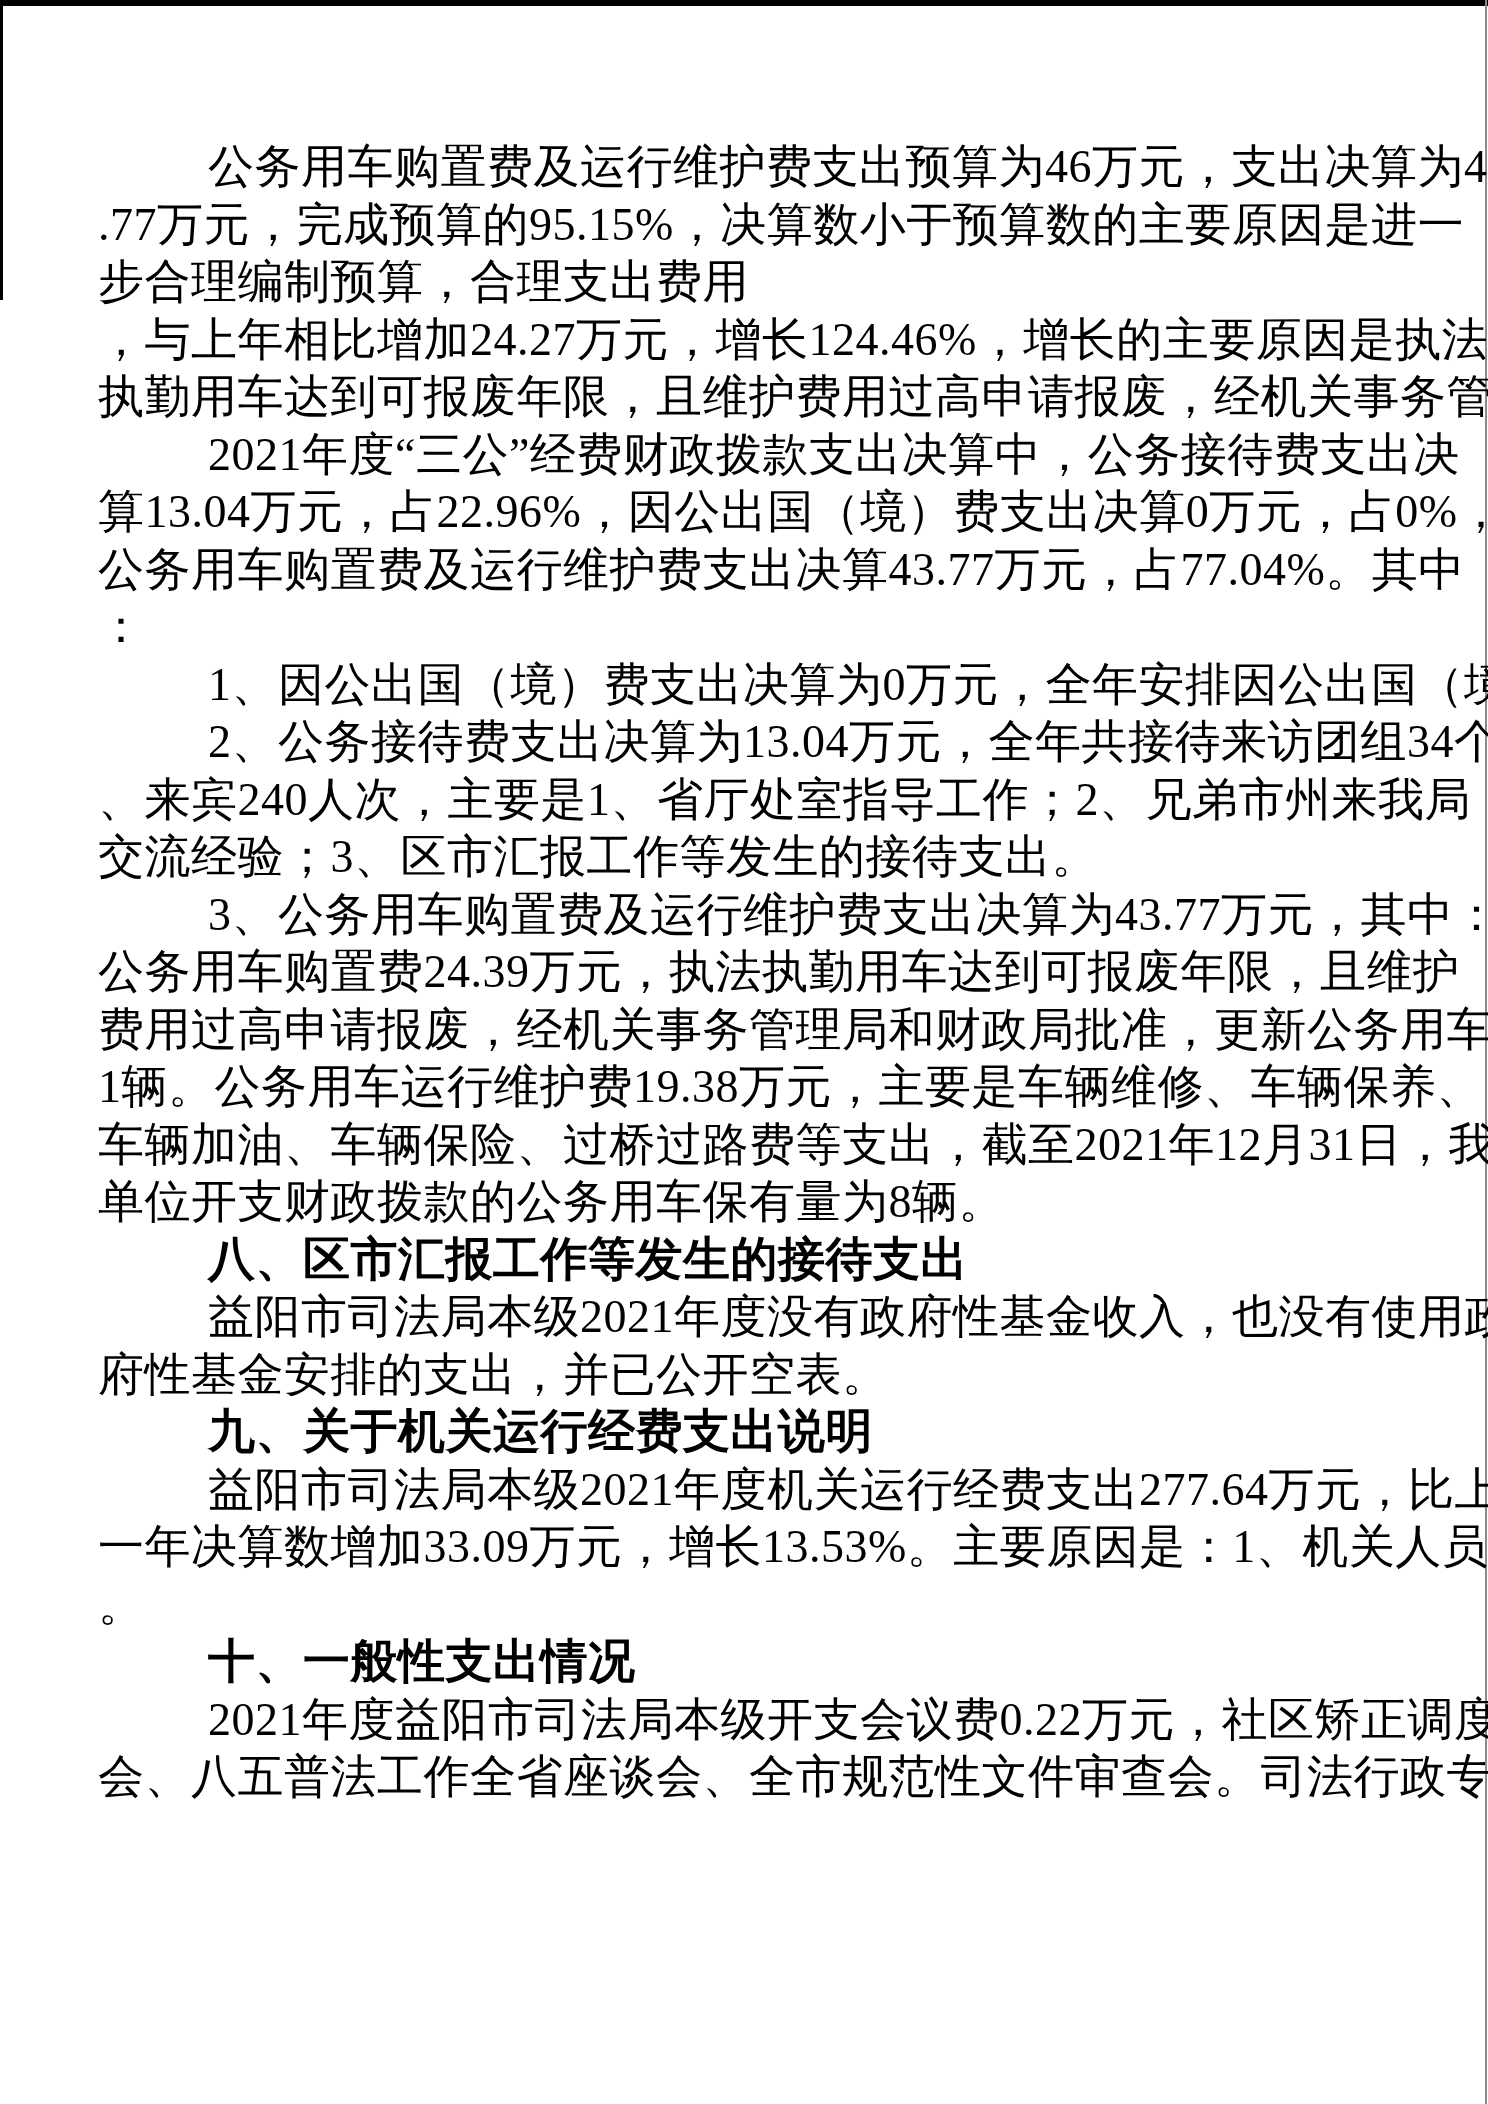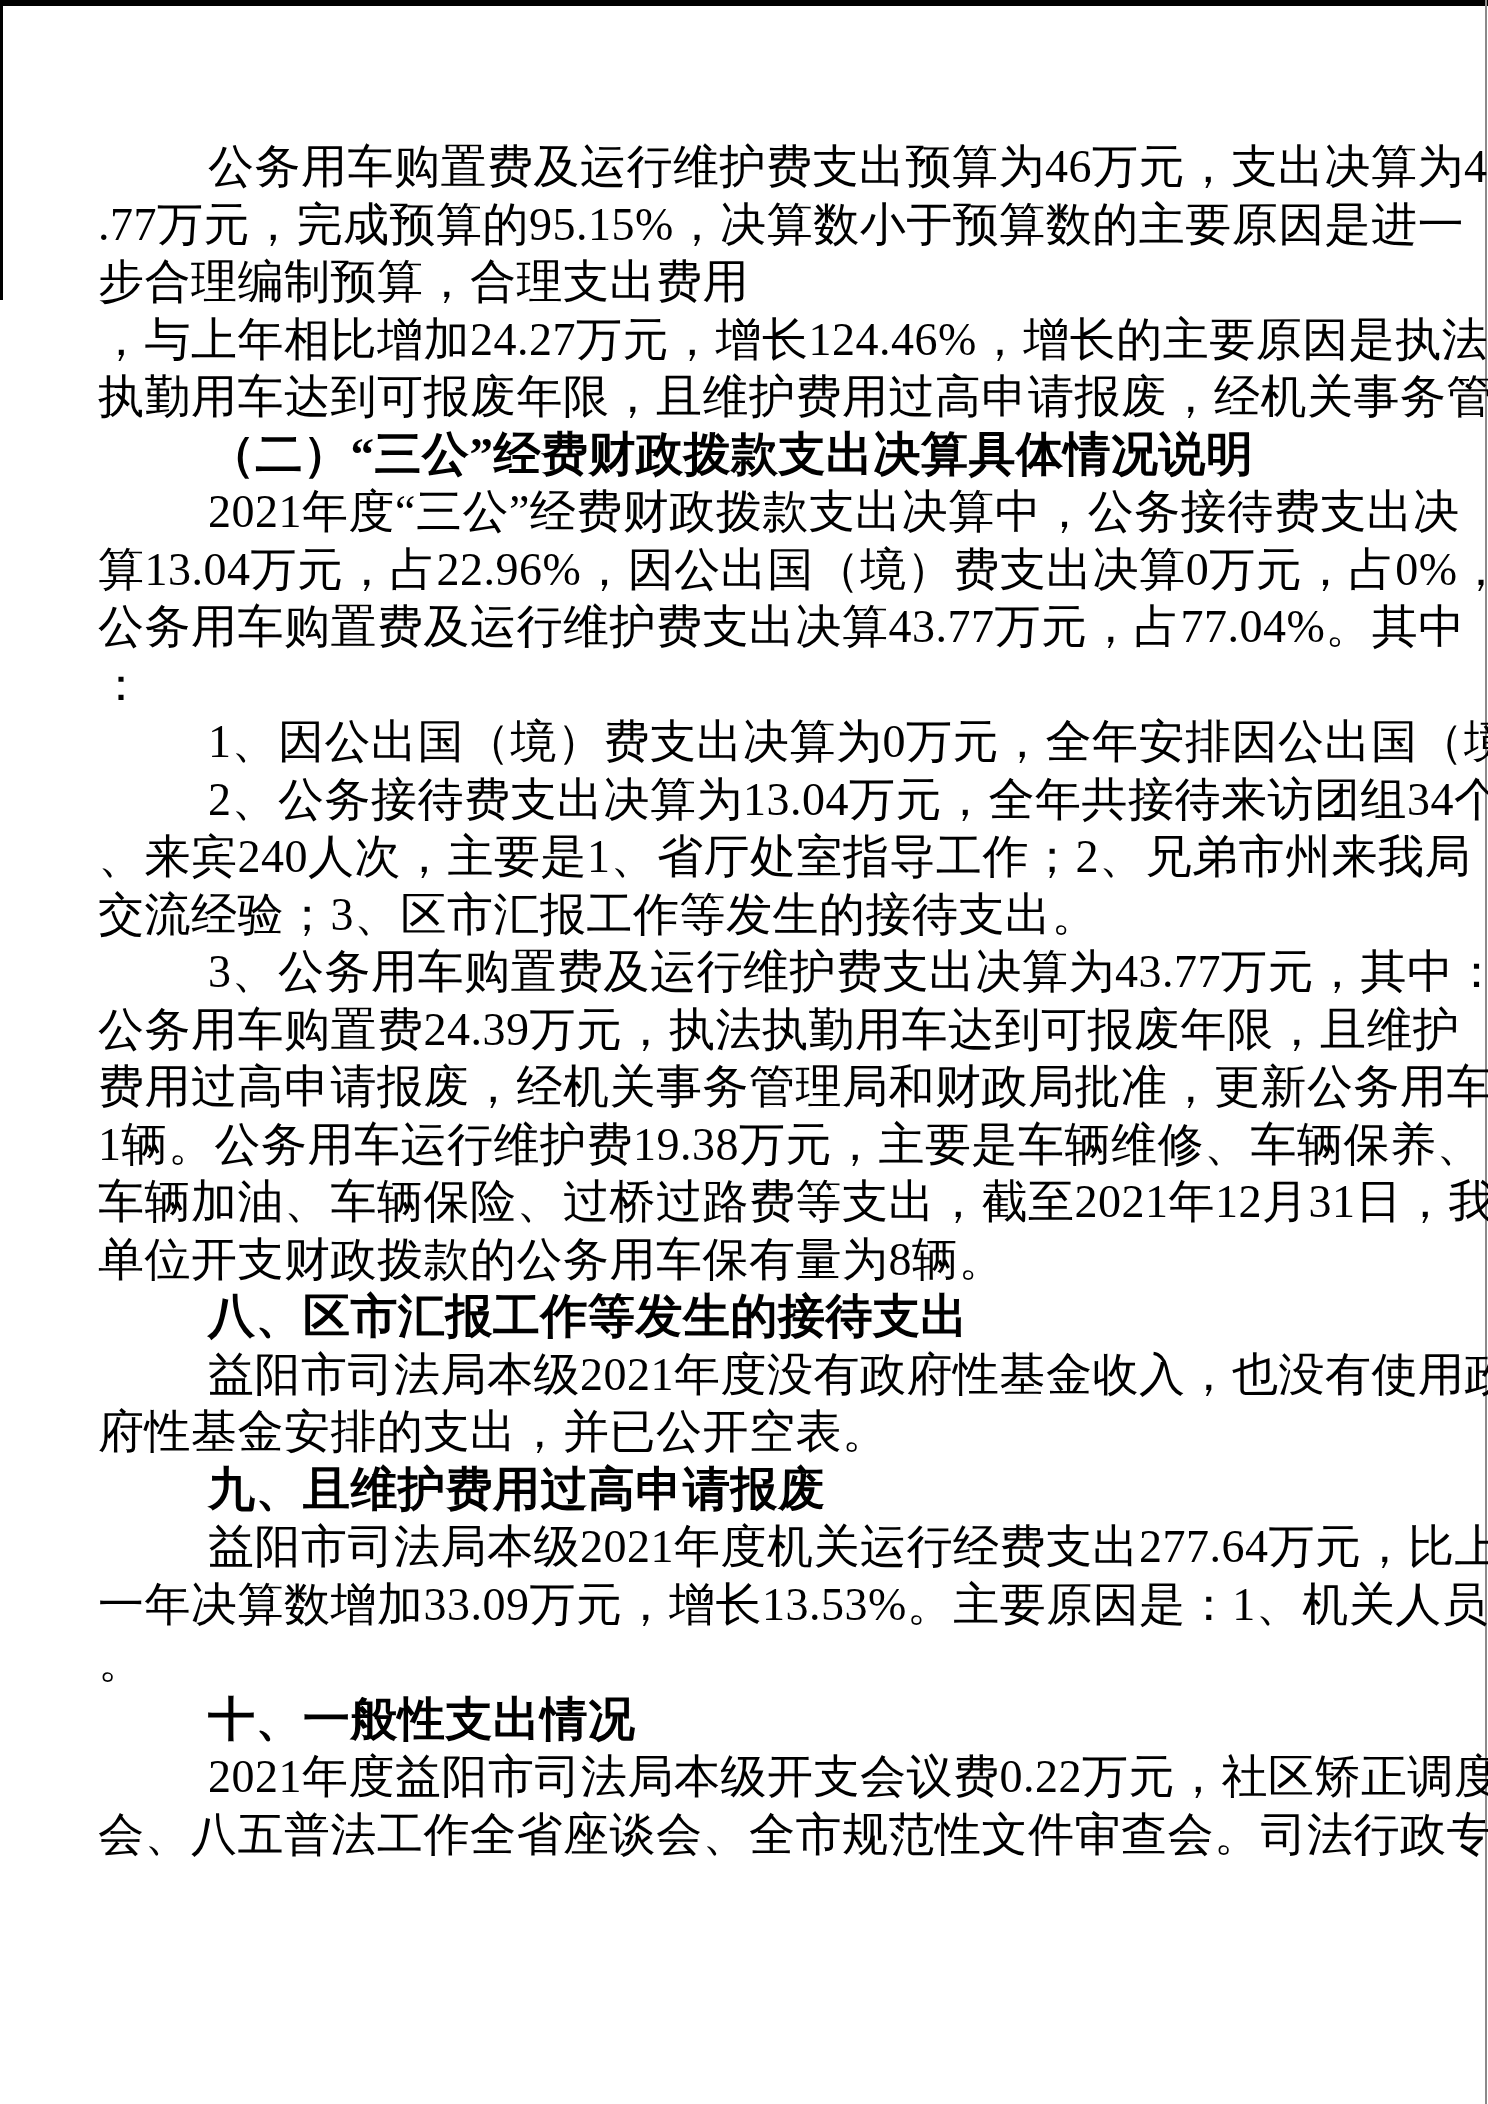--- a/index.html
+++ b/index.html
@@ -63,39 +63,38 @@
 <div class="page">
   <div class="edge-top"></div>
   <div class="edge-left"></div>
   <div class="edge-right"></div>
   <div class="doc-body">
       <div class="doc-line indent">公务用车购置费及运行维护费支出预算为46万元，支出决算为43</div>
       <div class="doc-line">.77万元，完成预算的95.15%，决算数小于预算数的主要原因是进一</div>
       <div class="doc-line">步合理编制预算，合理支出费用</div>
       <div class="doc-line">，与上年相比增加24.27万元，增长124.46%，增长的主要原因是执法</div>
       <div class="doc-line">执勤用车达到可报废年限，且维护费用过高申请报废，经机关事务管</div>
-      <div class="doc-line indent bold">（二）“三公”经费财政拨款支出决算具体情况说明</div>
       <div class="doc-line indent">2021年度“三公”经费财政拨款支出决算中，公务接待费支出决</div>
       <div class="doc-line">算13.04万元，占22.96%，因公出国（境）费支出决算0万元，占0%，</div>
       <div class="doc-line">公务用车购置费及运行维护费支出决算43.77万元，占77.04%。其中</div>
       <div class="doc-line">：</div>
       <div class="doc-line indent">1、因公出国（境）费支出决算为0万元，全年安排因公出国（境</div>
       <div class="doc-line indent">2、公务接待费支出决算为13.04万元，全年共接待来访团组34个</div>
       <div class="doc-line">、来宾240人次，主要是1、省厅处室指导工作；2、兄弟市州来我局</div>
       <div class="doc-line">交流经验；3、区市汇报工作等发生的接待支出。</div>
       <div class="doc-line indent">3、公务用车购置费及运行维护费支出决算为43.77万元，其中：</div>
       <div class="doc-line">公务用车购置费24.39万元，执法执勤用车达到可报废年限，且维护</div>
       <div class="doc-line">费用过高申请报废，经机关事务管理局和财政局批准，更新公务用车</div>
       <div class="doc-line">1辆。公务用车运行维护费19.38万元，主要是车辆维修、车辆保养、</div>
       <div class="doc-line">车辆加油、车辆保险、过桥过路费等支出，截至2021年12月31日，我</div>
       <div class="doc-line">单位开支财政拨款的公务用车保有量为8辆。</div>
       <div class="doc-line indent bold">八、区市汇报工作等发生的接待支出</div>
       <div class="doc-line indent">益阳市司法局本级2021年度没有政府性基金收入，也没有使用政</div>
       <div class="doc-line">府性基金安排的支出，并已公开空表。</div>
-      <div class="doc-line indent bold">九、且维护费用过高申请报废</div>
+      <div class="doc-line indent bold">九、关于机关运行经费支出说明</div>
       <div class="doc-line indent">益阳市司法局本级2021年度机关运行经费支出277.64万元，比上</div>
       <div class="doc-line">一年决算数增加33.09万元，增长13.53%。主要原因是：1、机关人员</div>
       <div class="doc-line">。</div>
       <div class="doc-line indent bold">十、一般性支出情况</div>
       <div class="doc-line indent">2021年度益阳市司法局本级开支会议费0.22万元，社区矫正调度</div>
       <div class="doc-line">会、八五普法工作全省座谈会、全市规范性文件审查会。司法行政专</div>
     </div>
 </div>
 
 </body></html>

